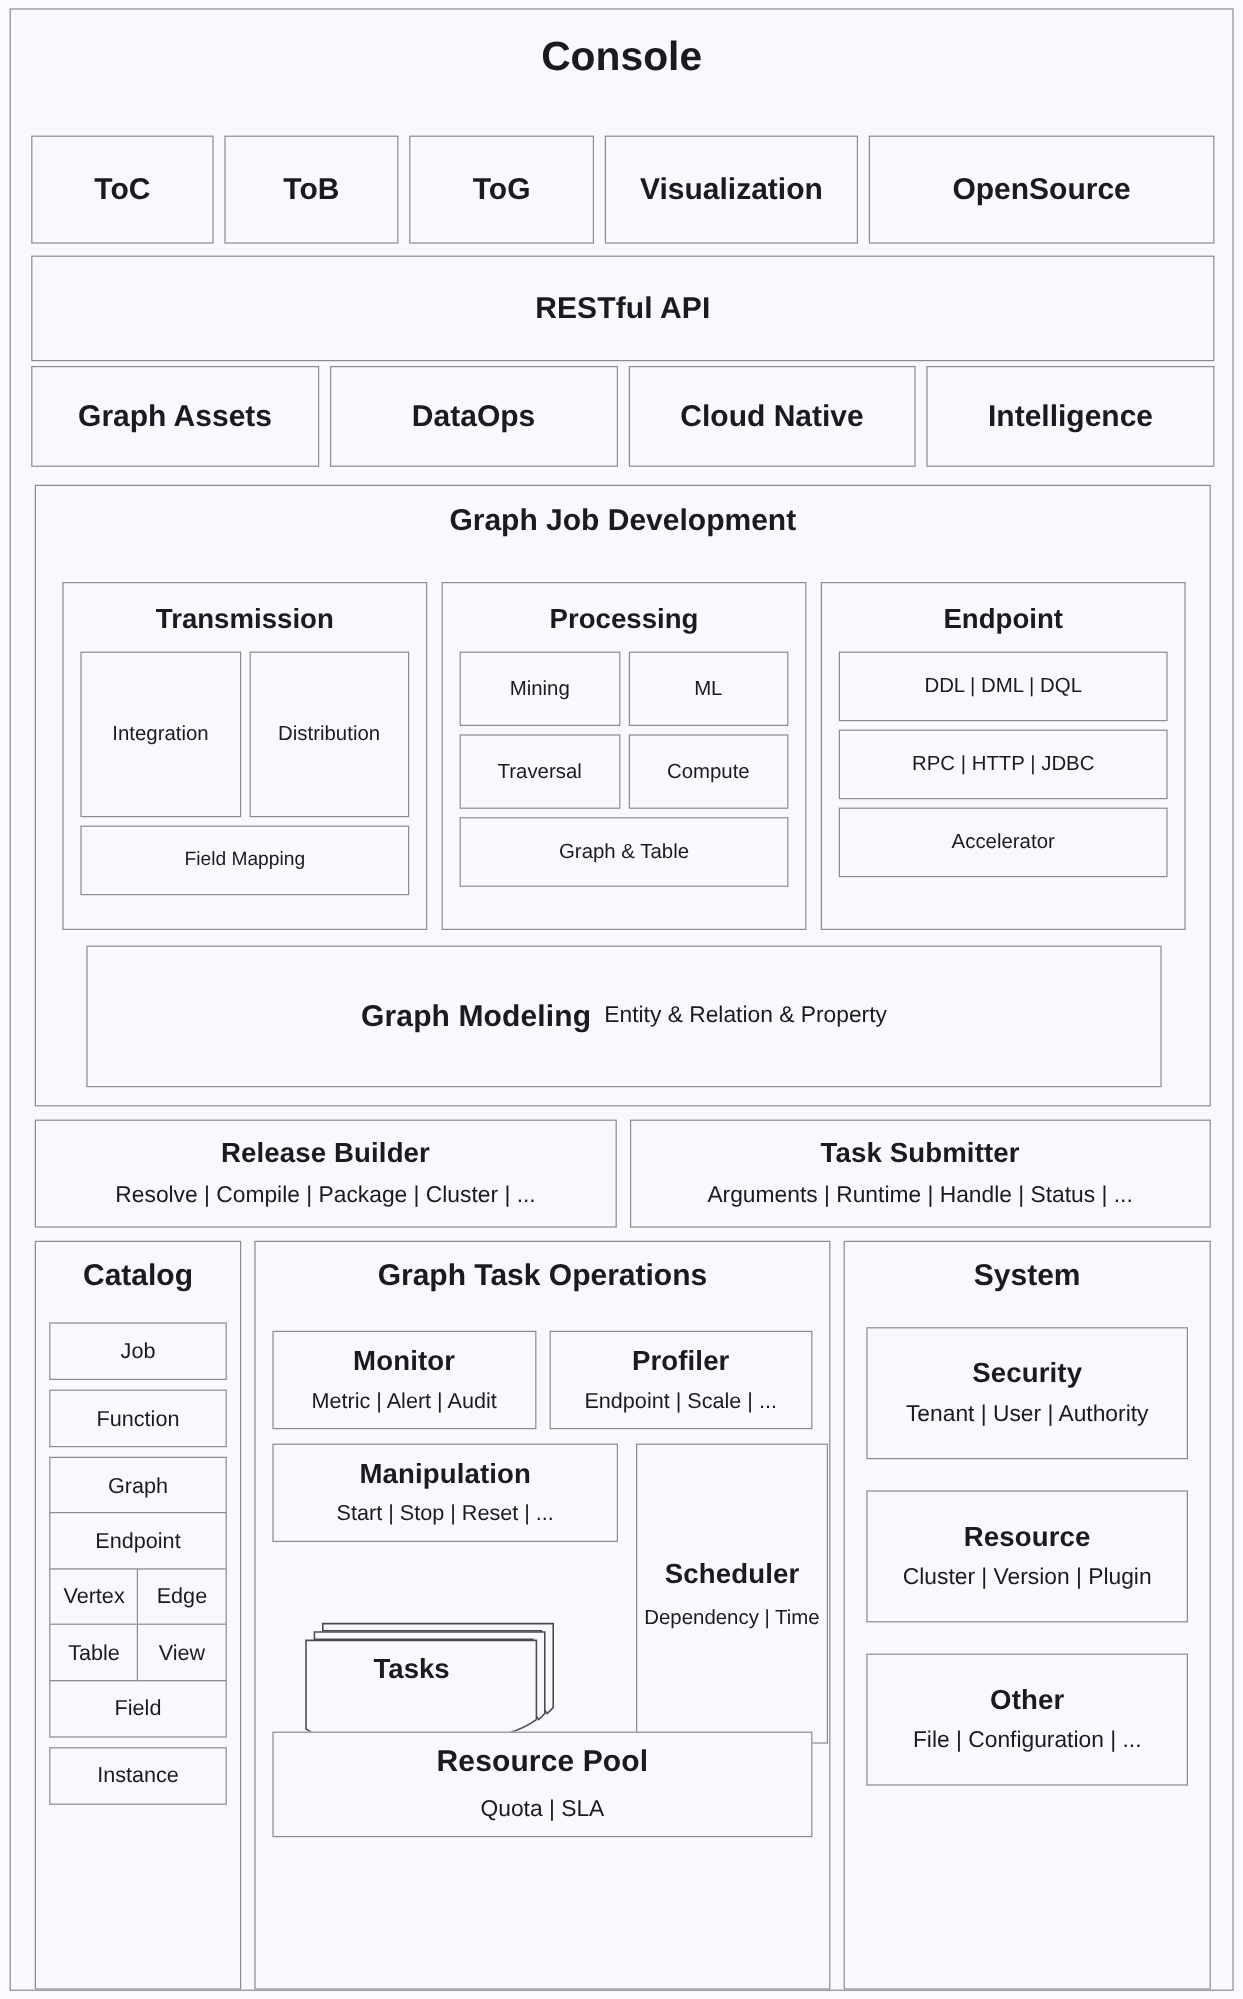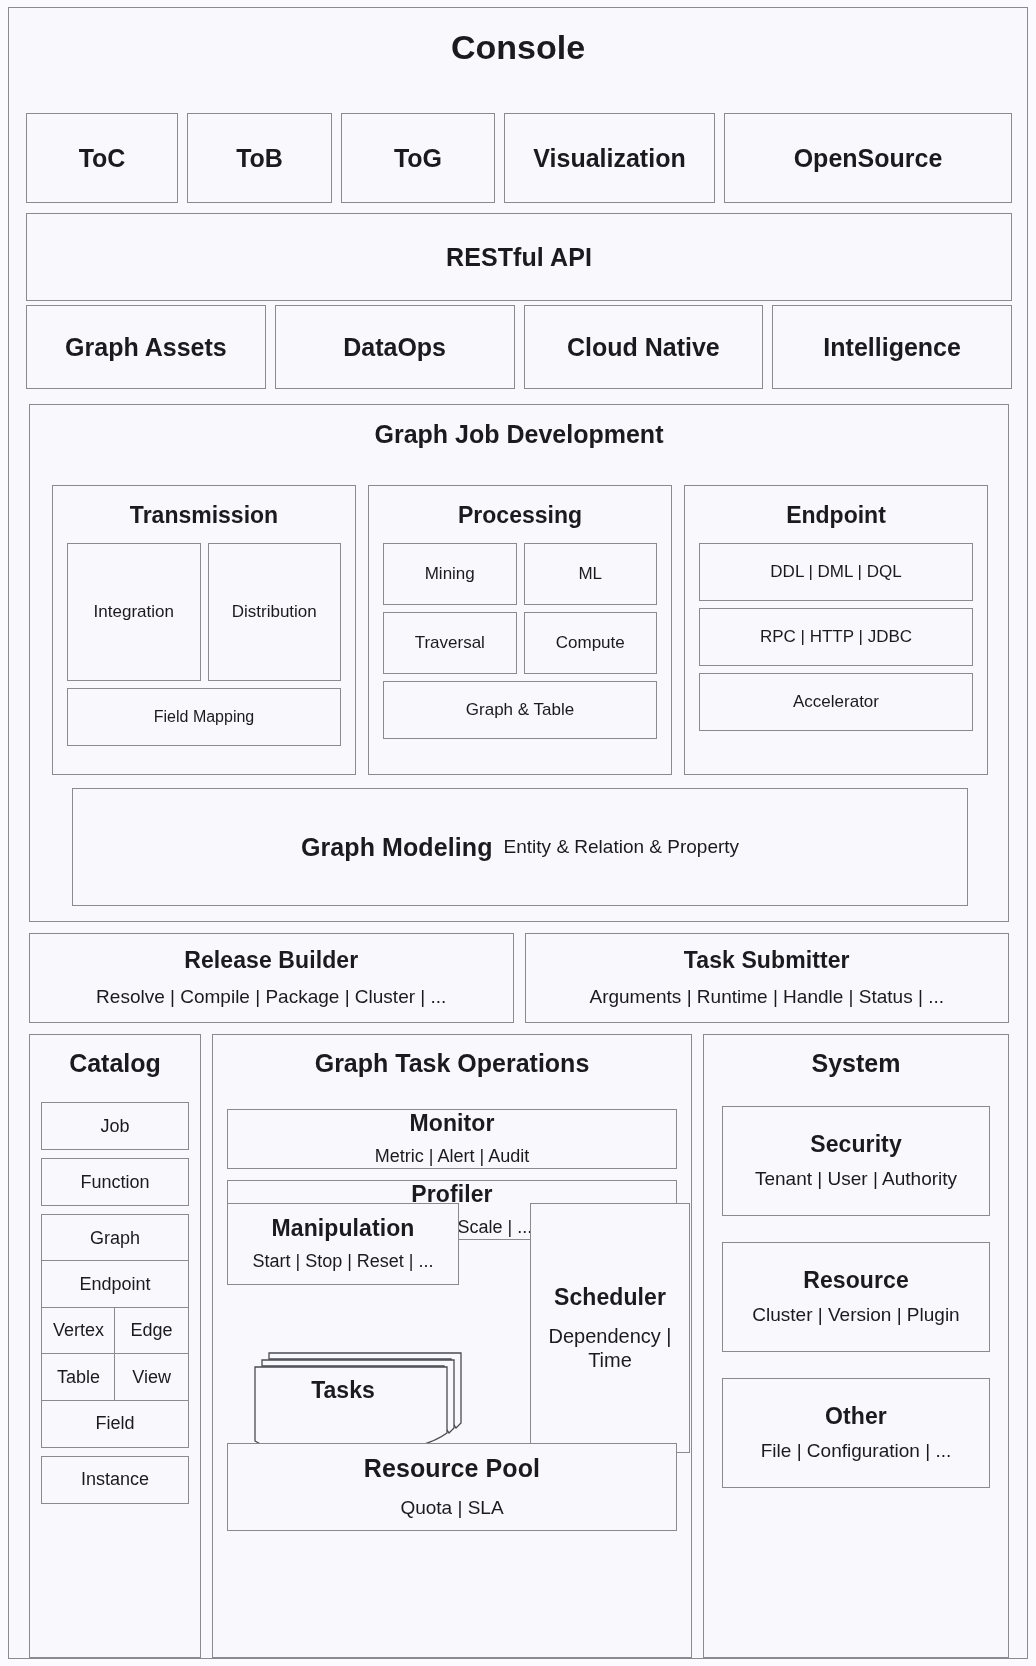--- a/index.html
+++ b/index.html
@@ -190,41 +190,41 @@
     background: #f8f8fd;
     position: relative;
   }
   .gto-title {
     text-align: center; font-size: 25px; font-weight: bold;
     margin-top: 14px;
   }
   .gto-r1 {
     position: absolute; left: 14px; top: 74px;
     width: calc(100% - 28px); height: 82px;
-    display: flex; gap: 11px; flex-direction: column;
+    display: flex; gap: 11px;
   }
   .gto-r1 .box { flex: 1 1 0; gap: 10px; }
   .gto-r1 .hdr { font-size: 23px; }
   .gto-r1 .sub { font-size: 18px; }
 
   .manip {
     position: absolute; left: 14px; top: 168px;
-    width: 232px; height: 82px;
+    width: 288px; height: 82px;
     gap: 10px;
   }
   .manip .hdr { font-size: 23px; }
   .manip .sub { font-size: 18px; }
 
   .sched {
     position: absolute; left: 317px; top: 168px;
     width: 160px; height: 250px;
     gap: 14px;
   }
   .sched .hdr { font-size: 23px; }
-  .sched .sub { font-size: 20px; }
+  .sched .sub { font-size: 17px; }
 
   
   .tasks-wrap {
     position: absolute;
     left: 22px; top: 314px;
     width: 234px; height: 96px;
   }
   .tasks-wrap svg { display: block; }
   .tasks-label {
     position: absolute;

